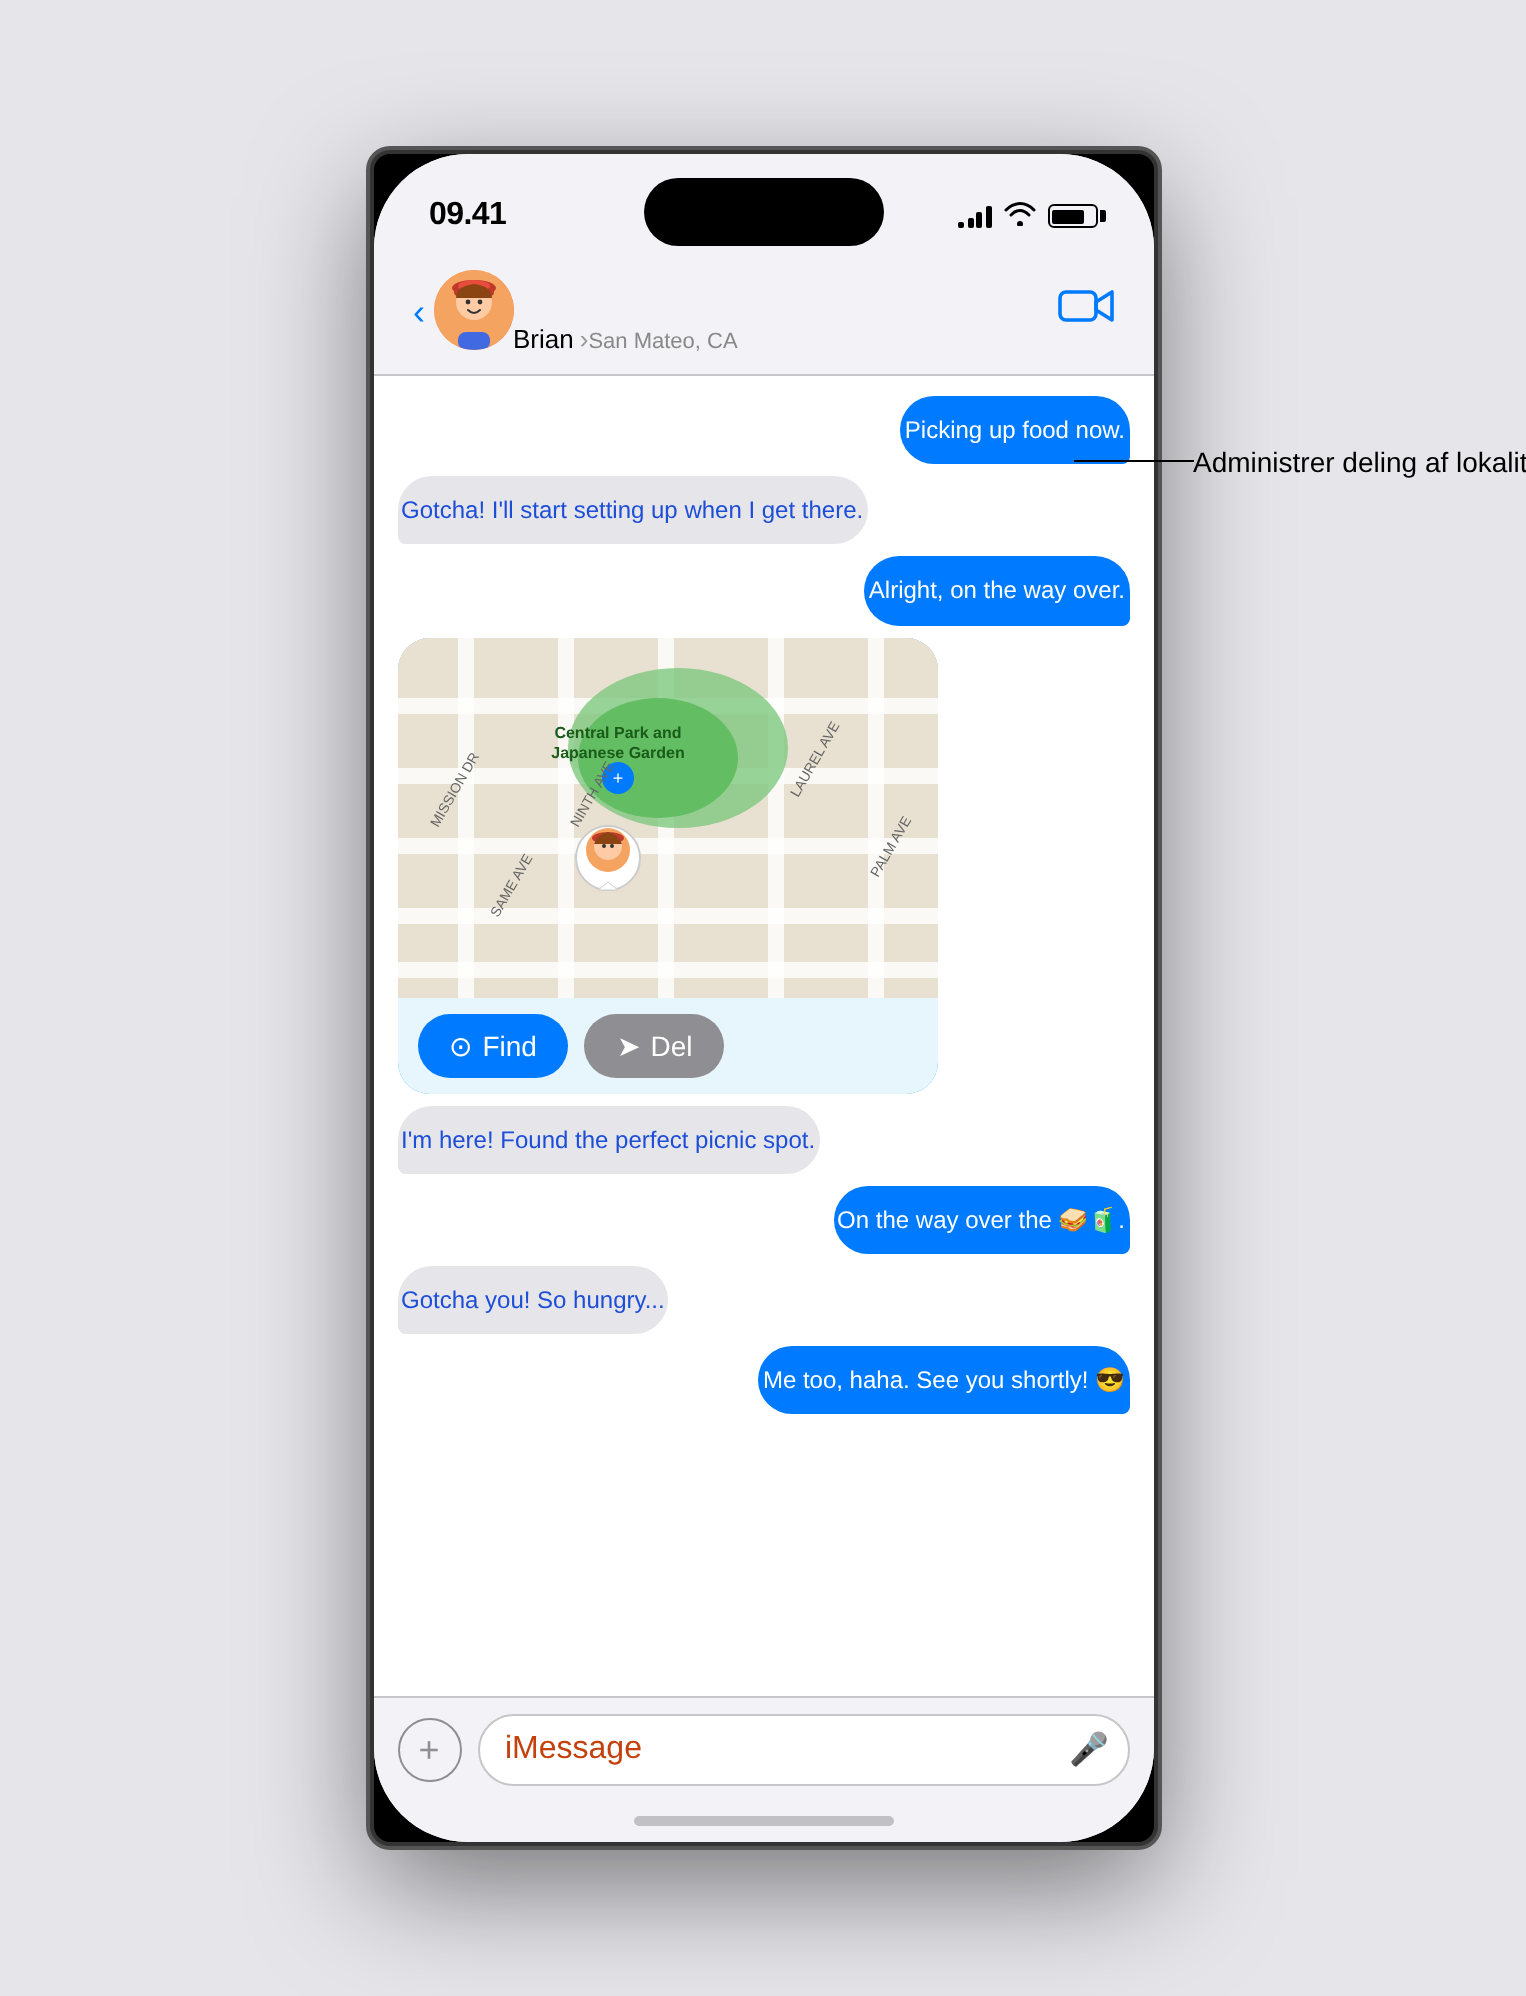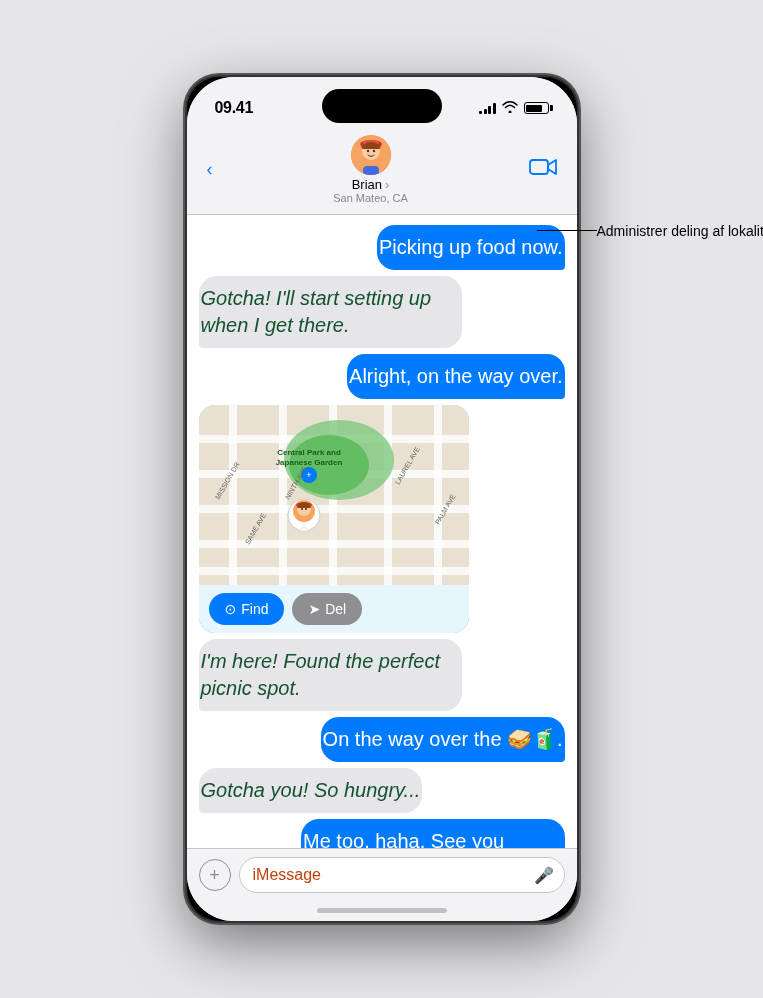--- a/index.html
+++ b/index.html
@@ -8,21 +8,21 @@
       display: flex;
       justify-content: center;
       align-items: center;
       min-height: 100vh;
       font-family: -apple-system, BlinkMacSystemFont, 'SF Pro Text', sans-serif;
     }
     .phone-frame {
       width: 390px;
       height: 844px;
       background: #000;
-      border-radius: 32px;
+      border-radius: 8px;
       position: relative;
       overflow: hidden;
       box-shadow: 0 0 0 2px #333, 0 0 0 4px #555, 0 20px 60px rgba(0,0,0,0.5);
     }
     .screen {
       position: absolute;
       top: 0; left: 0; right: 0; bottom: 0;
       background: #f2f2f7;
       border-radius: 47px;
       overflow: hidden;
@@ -117,22 +117,22 @@
     .back-button {
       display: flex;
       align-items: center;
       color: #007aff;
       font-size: 18px;
       cursor: pointer;
       padding: 4px;
     }
     .contact-info {
       display: flex;
-      flex-direction: column;
-      align-items: center;
+      flex-direction: row;
+      align-items: flex-end;
       flex: 1;
       position: relative;
     }
     .avatar {
       width: 40px;
       height: 40px;
       border-radius: 50%;
       background: linear-gradient(135deg, #ff9a56, #ff6b35);
       display: flex;
       align-items: center;
@@ -176,33 +176,32 @@
     .message-row.outgoing {
       align-items: flex-end;
     }
     .message-row.incoming {
       align-items: flex-start;
     }
     .bubble {
       max-width: 72%;
       padding: 9px 2px;
       border-radius: 18px;
-      font-size: 20px;
+      font-size: 12px;
       line-height: 1.35;
     }
     .bubble.outgoing {
       background: #007aff;
       color: #fff;
       border-bottom-right-radius: 4px;
     }
     .bubble.incoming {
       background: #e5e5ea;
-      color: #14532d;
+      color: #1d4ed8;
       border-bottom-left-radius: 4px;
-      font-style: italic;
     }
     
     .map-bubble {
       width: 270px;
       border-radius: 16px;
       overflow: hidden;
       background: #0ea5e9;
     }
     .map-area {
       width: 100%;

